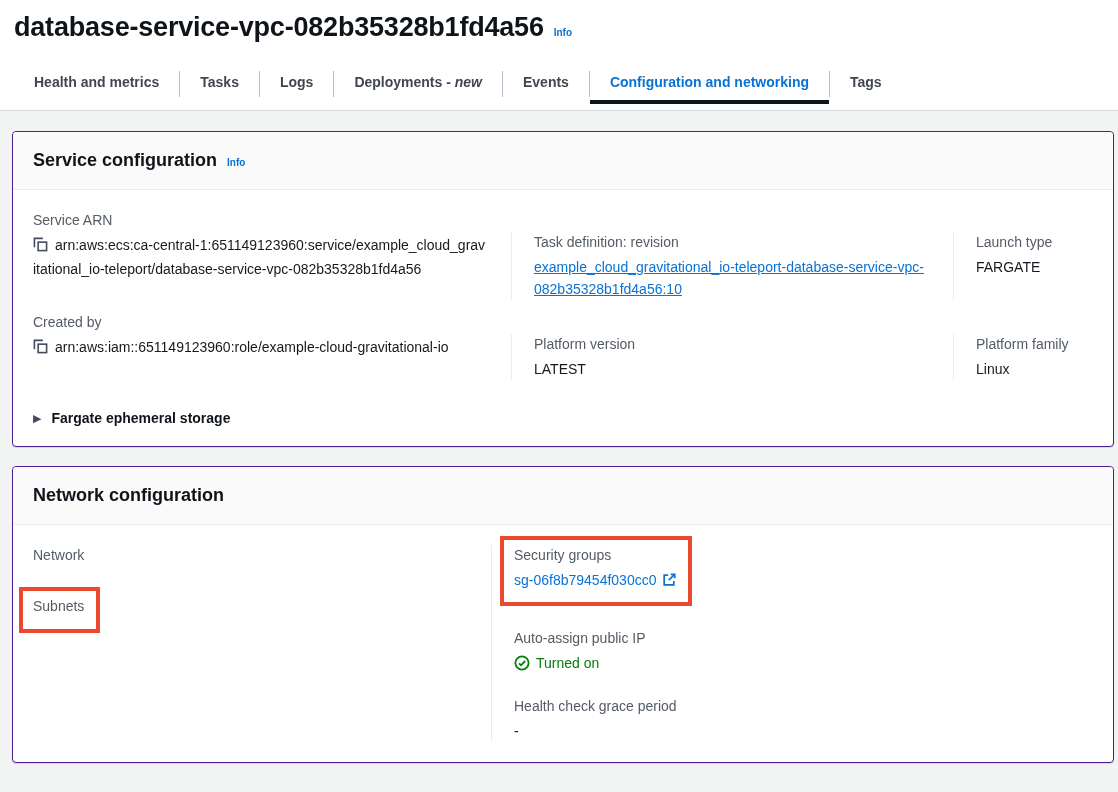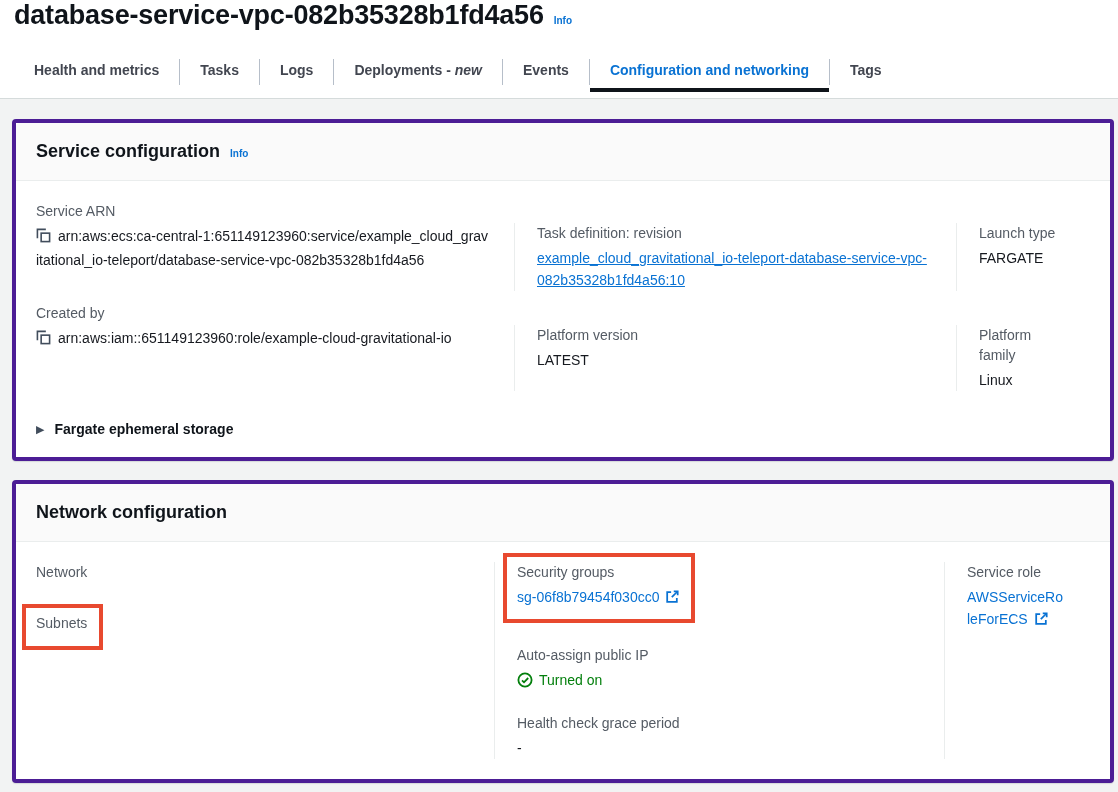--- a/index.html
+++ b/index.html
@@ -4,34 +4,34 @@
 <style>
   * { box-sizing: border-box; }
   html,body { margin:0; padding:0; }
   body {
     width:1118px; height:792px; overflow:hidden;
     font-family:"Liberation Sans", sans-serif;
     background:#f2f3f3; color:#16191f;
   }
 
   
-  .page-header { background:#ffffff; padding:0 0 0 14px; border-bottom:1px solid #d5dbdb; }
+  .page-header { background:#ffffff; padding:12px 0 0 14px; border-bottom:1px solid #d5dbdb; }
   .title-row { display:flex; align-items:baseline; gap:10px; }
   .page-title { margin:0; font-size:27px; font-weight:700; color:#0f141a; letter-spacing:-0.2px; }
   .info-link { color:#0972d3; font-size:10px; font-weight:700; text-decoration:none; cursor:pointer; }
 
   .tabs { display:flex; align-items:flex-start; margin-top:27px; padding-bottom:6px; }
   .tab { font-size:14px; font-weight:700; color:#424650; padding:4px 20px 14px; cursor:pointer; white-space:nowrap; }
   .tab .new-suffix { font-style:italic; font-weight:700; }
   .tab.active { color:#0972d3; border-bottom:4px solid #0f141a; padding-bottom:10px; }
   .tab-divider { width:1px; height:26px; background:#b6bec9; margin-top:1px; }
 
   
   .main { padding:20px 4px 12px 12px; }
-  .panel { background:#ffffff; border:4px solid #4c1d95; border-radius:4px;
+  .panel { background:#ffffff; border:1px solid #4c1d95; border-radius:4px;
            box-shadow:0 1px 1px rgba(0,28,36,0.12); }
   .panel + .panel { margin-top:19px; }
   .panel-header { background:#fafafa; border-bottom:1px solid #eaeded;
                   padding:18px 20px; border-radius:4px 4px 0 0;
                   display:flex; align-items:baseline; gap:10px; }
   .panel-title { margin:0; font-size:18px; font-weight:700; color:#0f141a; }
   .panel-body { padding:20px; }
 
   .row { display:flex; align-items:stretch; }
   .row + .row { margin-top:12px; }
@@ -170,28 +170,18 @@
                 </svg>
               <span>Turned on</span>
             </div>
           </div>
           <div class="field">
             <div class="field-label">Health check grace period</div>
             <div class="field-value">-</div>
           </div>
         </div>
 
-        <div class="col c3">
-          <div class="field">
-            <div class="field-label">Service role</div>
-            <div class="field-value link-line"><a class="link">AWSServiceRoleForECS</a><span class="ext-icon"><svg width="14" height="14" viewBox="0 0 16 16" fill="none" stroke="#0972d3" stroke-width="2">
-                    <path d="M13.5 9v4.5h-11v-11H7"></path>
-                    <path d="M10 1.5h4.5V6"></path>
-                    <path d="M14 2 7.8 8.2"></path>
-                  </svg></span></div>
-          </div>
-        </div>
 
       </div>
     </div>
   </section>
 
 </div>
 
 </body></html>

